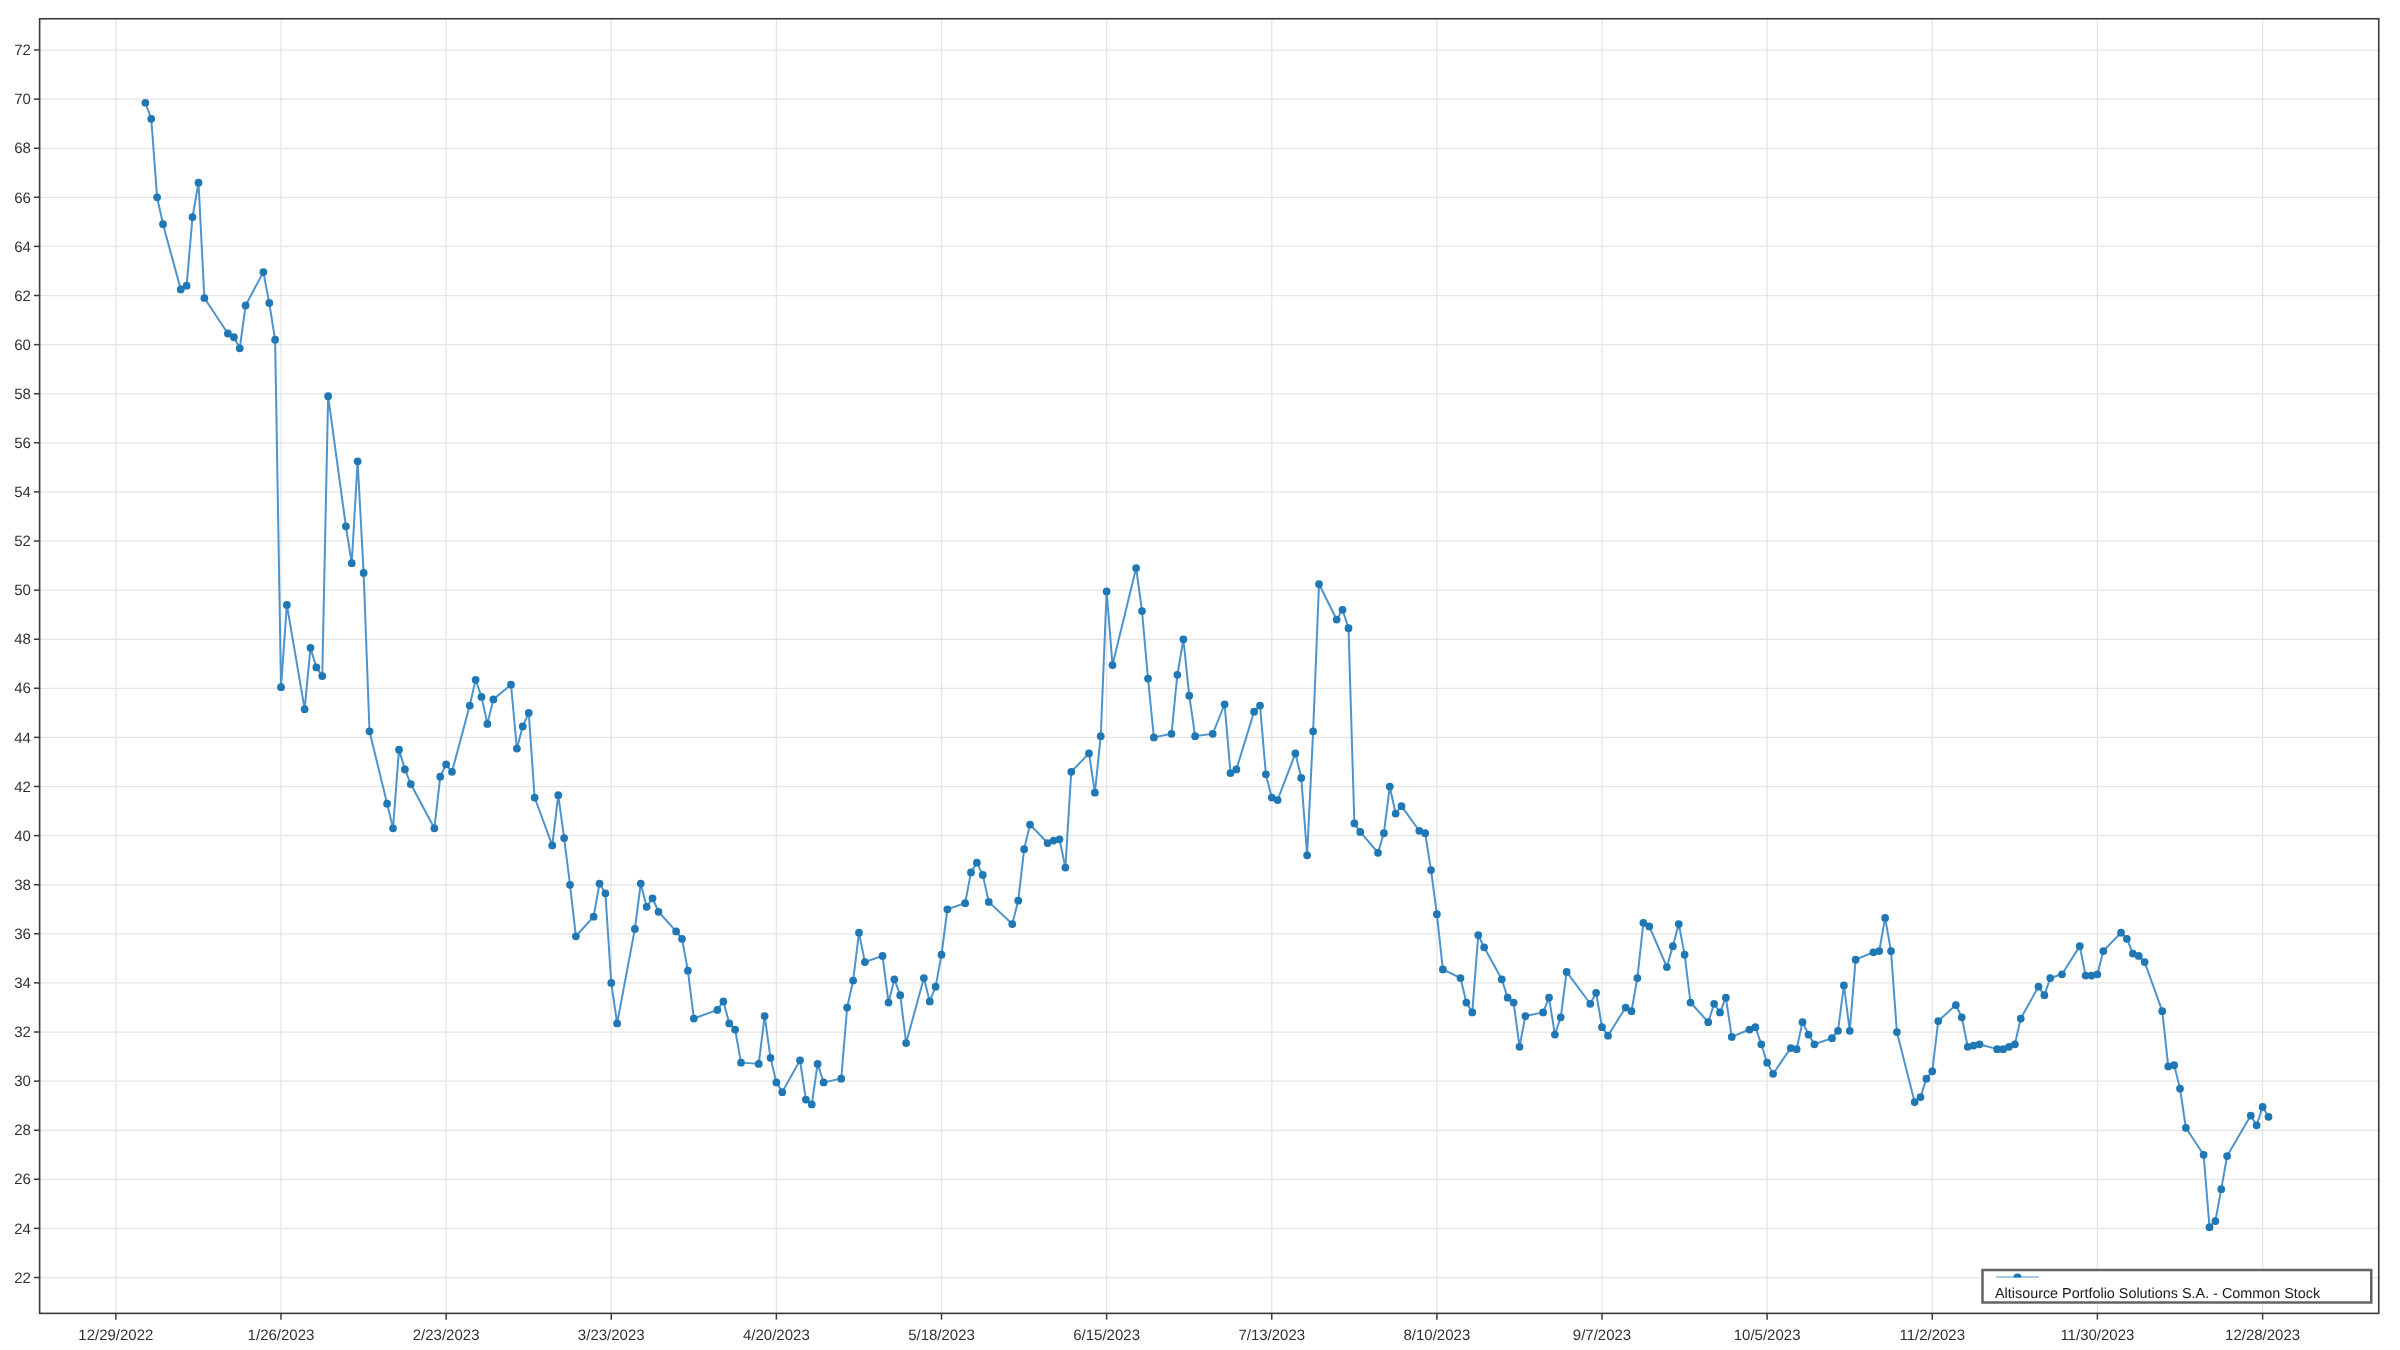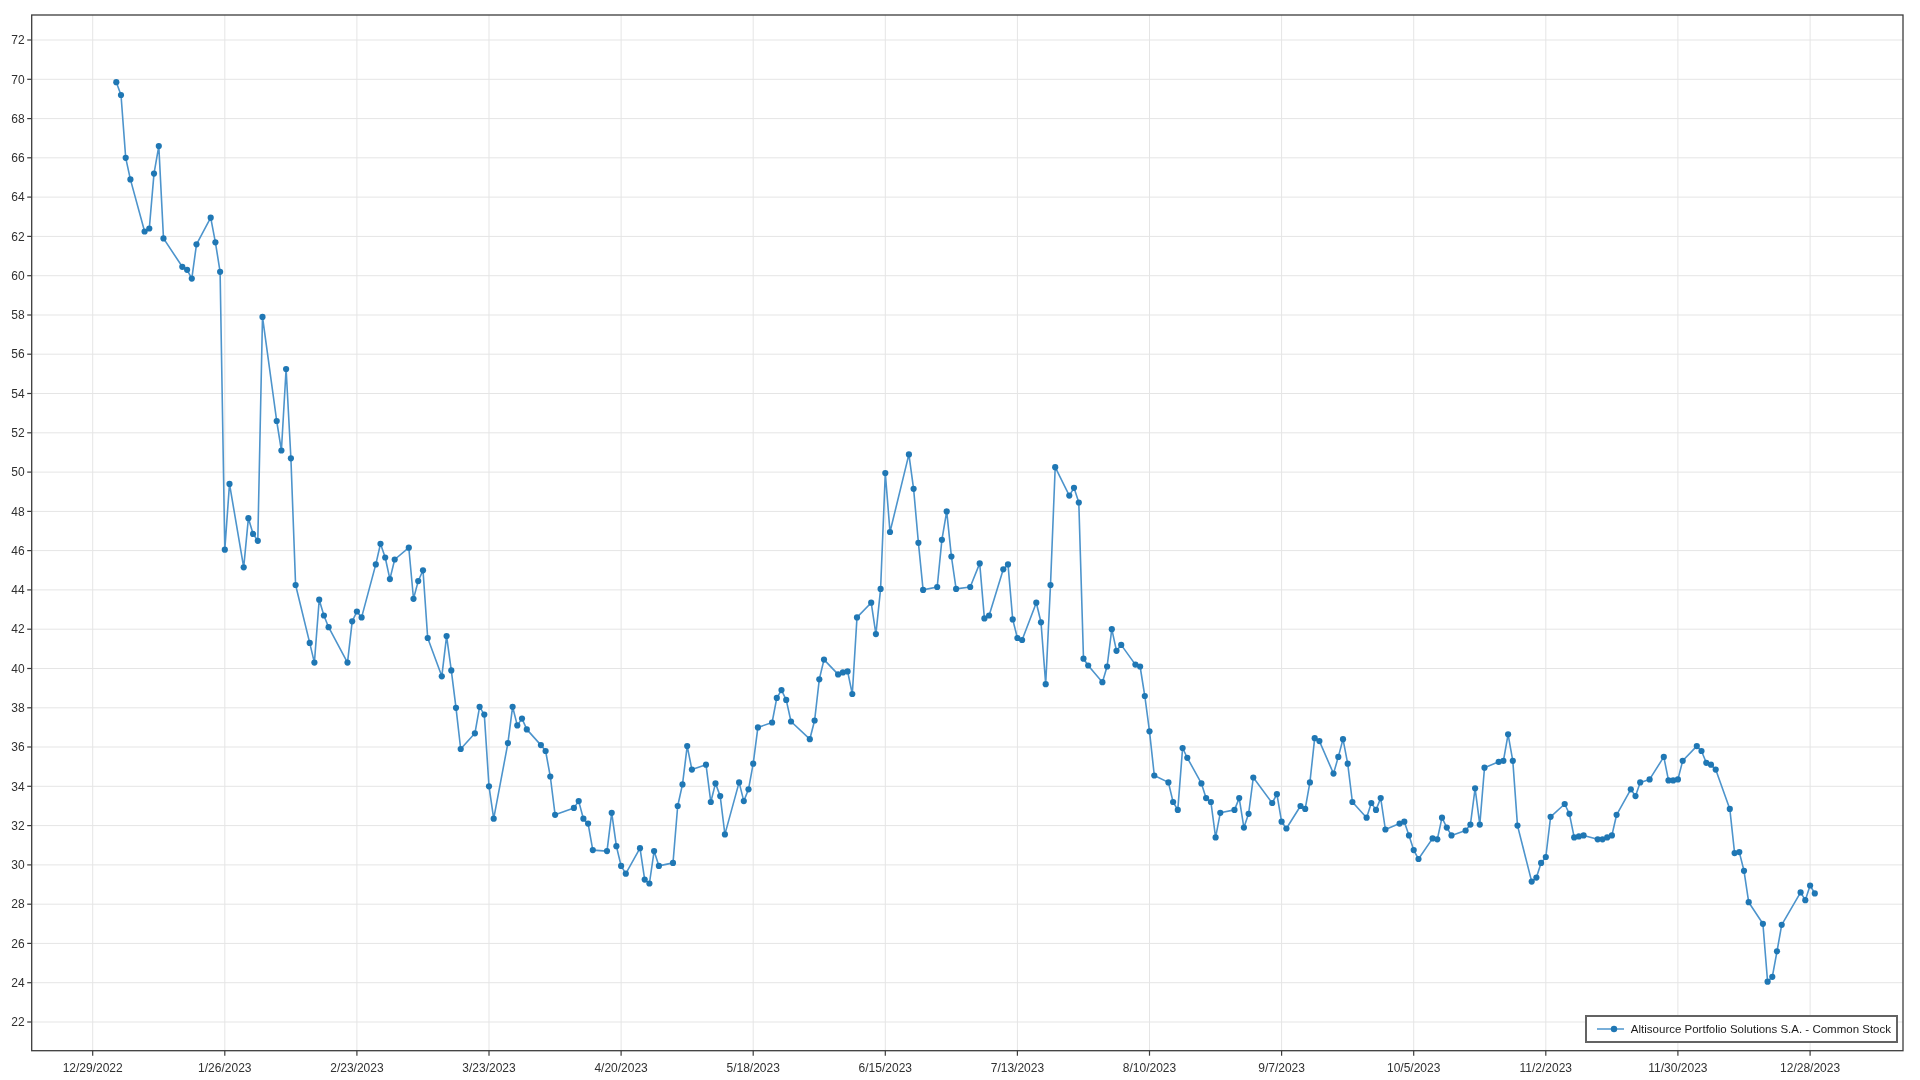--- a/index.html
+++ b/index.html
@@ -1,21 +1,21 @@
 <!DOCTYPE html>
 <html><head>
 <meta charset="utf-8">
 <style>
   html,body{margin:0;padding:0;background:#ffffff;font-family:"Liberation Sans",sans-serif;}
   .chart-wrap{position:relative;width:1920px;height:1080px;background:#fff;overflow:hidden;}
   svg{display:block;}
   .legend-box{
     position:absolute;left:1585px;top:1015px;width:313px;height:28px;
     background:#ffffff;border:2px solid #636363;box-sizing:border-box;
-    display:flex;align-items:center;gap:7px;padding:0 5px 0 9px;
+    display:flex;align-items:flex-start;gap:7px;padding:0 20px 0 9px;flex-direction:column;
   }
   .legend-label{font-size:11.5px;color:#1a1a1a;white-space:nowrap;}
 </style>
 </head>
 <body>
 
 <div class="chart-wrap">
   <svg id="plot" width="1920" height="1080" viewBox="0 0 1920 1080">
       <line x1="31.7" x2="1903" y1="1022.0" y2="1022.0" stroke="#e5e5e5" stroke-width="1"></line>
       <line x1="27.2" x2="31.7" y1="1022.0" y2="1022.0" stroke="#3c3c3c" stroke-width="1.2"></line>

